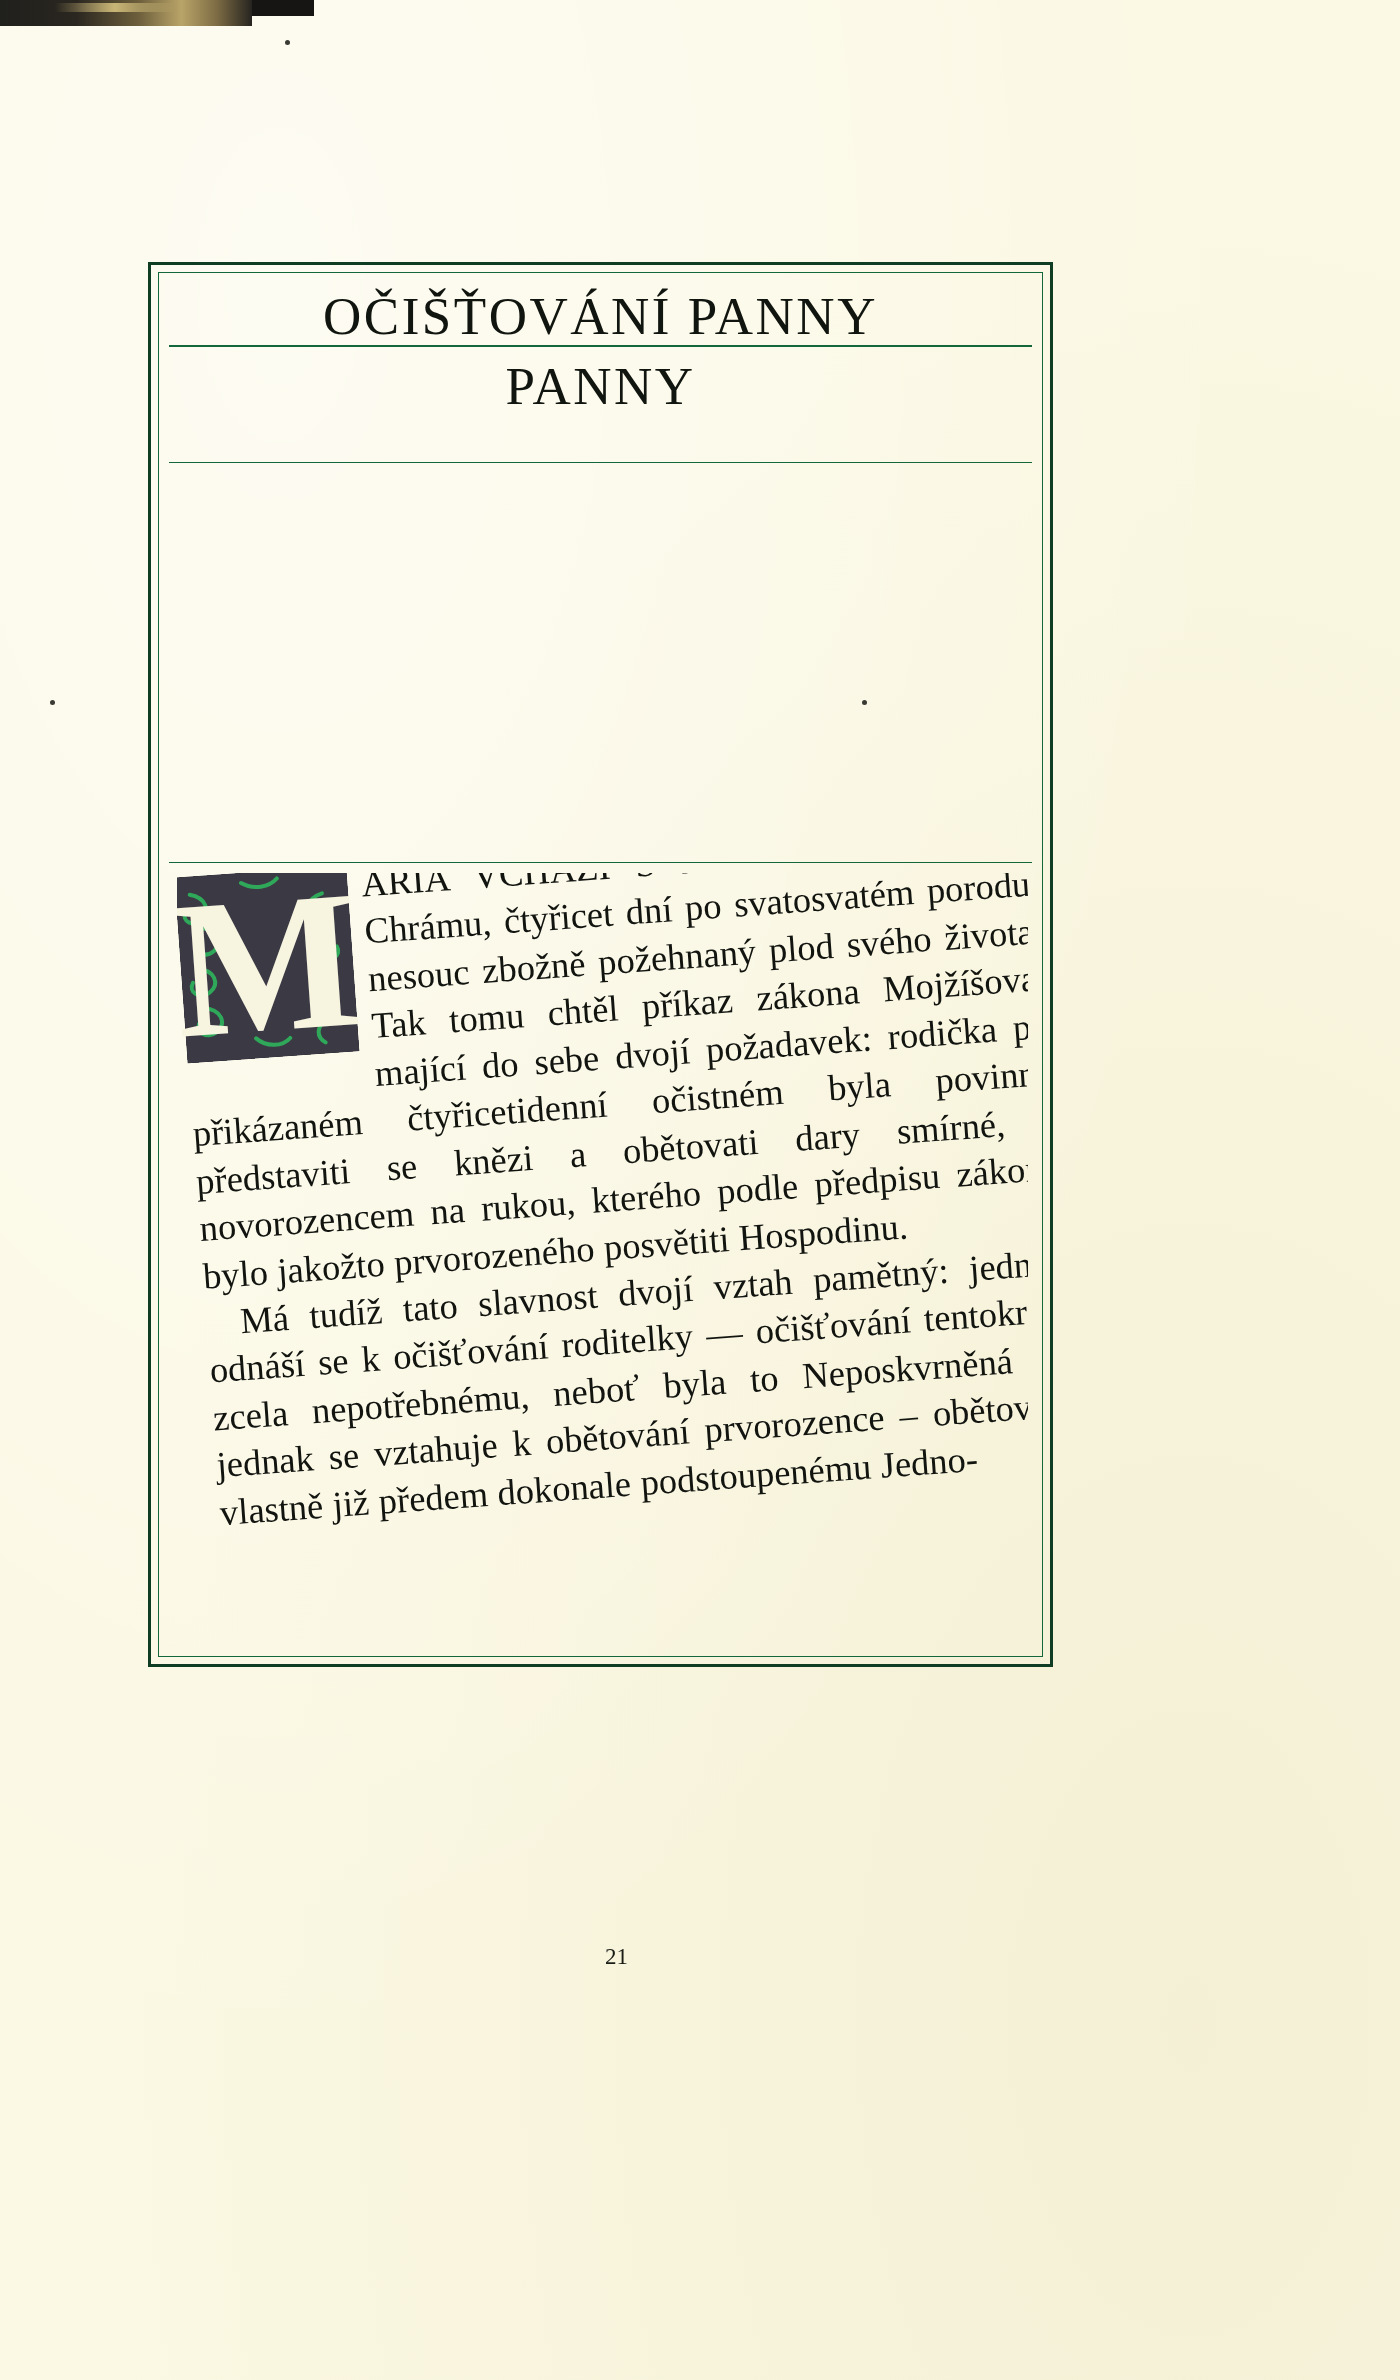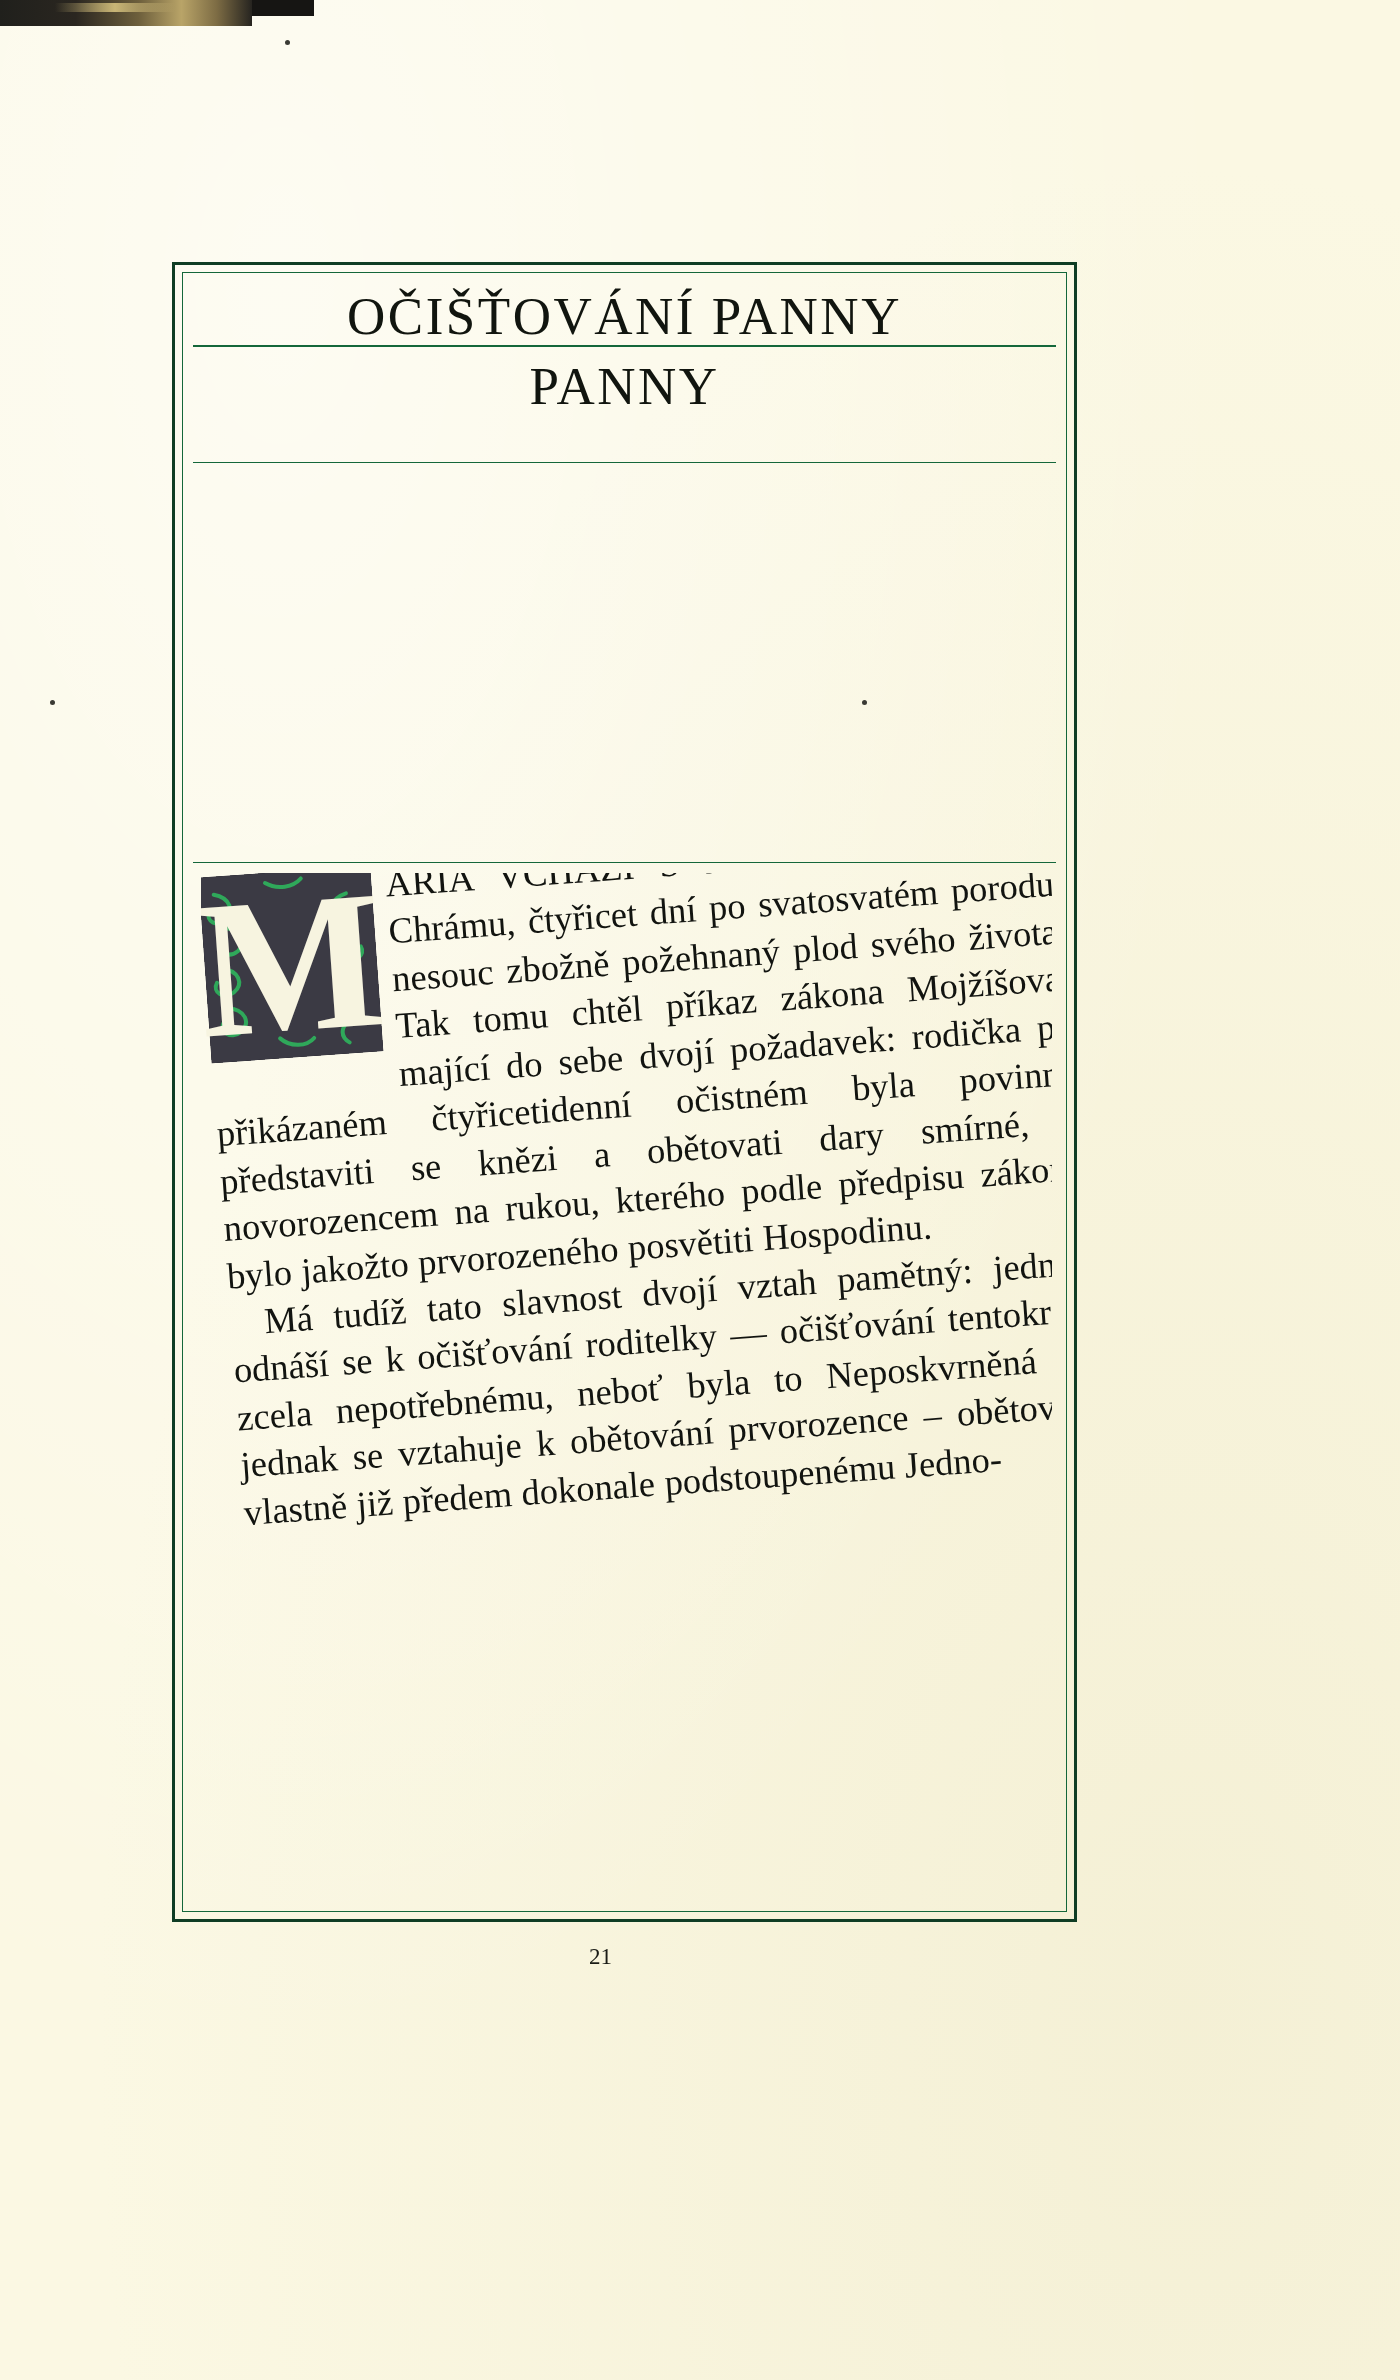--- a/index.html
+++ b/index.html
@@ -67,25 +67,24 @@
     border-radius: 50%;
     z-index: 4;
   }
 
   
   #frame {
     position: absolute;
     left: 148px;
     top: 262px;
     width: 905px;
-    height: 1660px;
+    height: 1405px;
     border: 3px solid #0f3d24;
     box-sizing: border-box;
     z-index: 3;
-    margin-left: 24px;
   }
   #frame-inner {
     position: absolute;
     inset: 7px;
     border: 1.5px solid #14673a;
     box-sizing: border-box;
   }
 
   
   #title-block {
@@ -193,21 +192,21 @@
     margin: 0;
     hyphens: manual;
     word-spacing: 0.5px;
   }
   #para-1 { margin-bottom: 0; }
   #para-2 { text-indent: 34px; }
 
   
   #folio {
     position: absolute;
-    left: 148px;
+    left: 164px;
     width: 905px;
     top: 1944px;
     text-align: center;
     font-family: "Liberation Serif", serif;
     font-size: 23px;
     color: #16181360;
     color: #1a1c16;
     z-index: 3;
   }
 </style>

